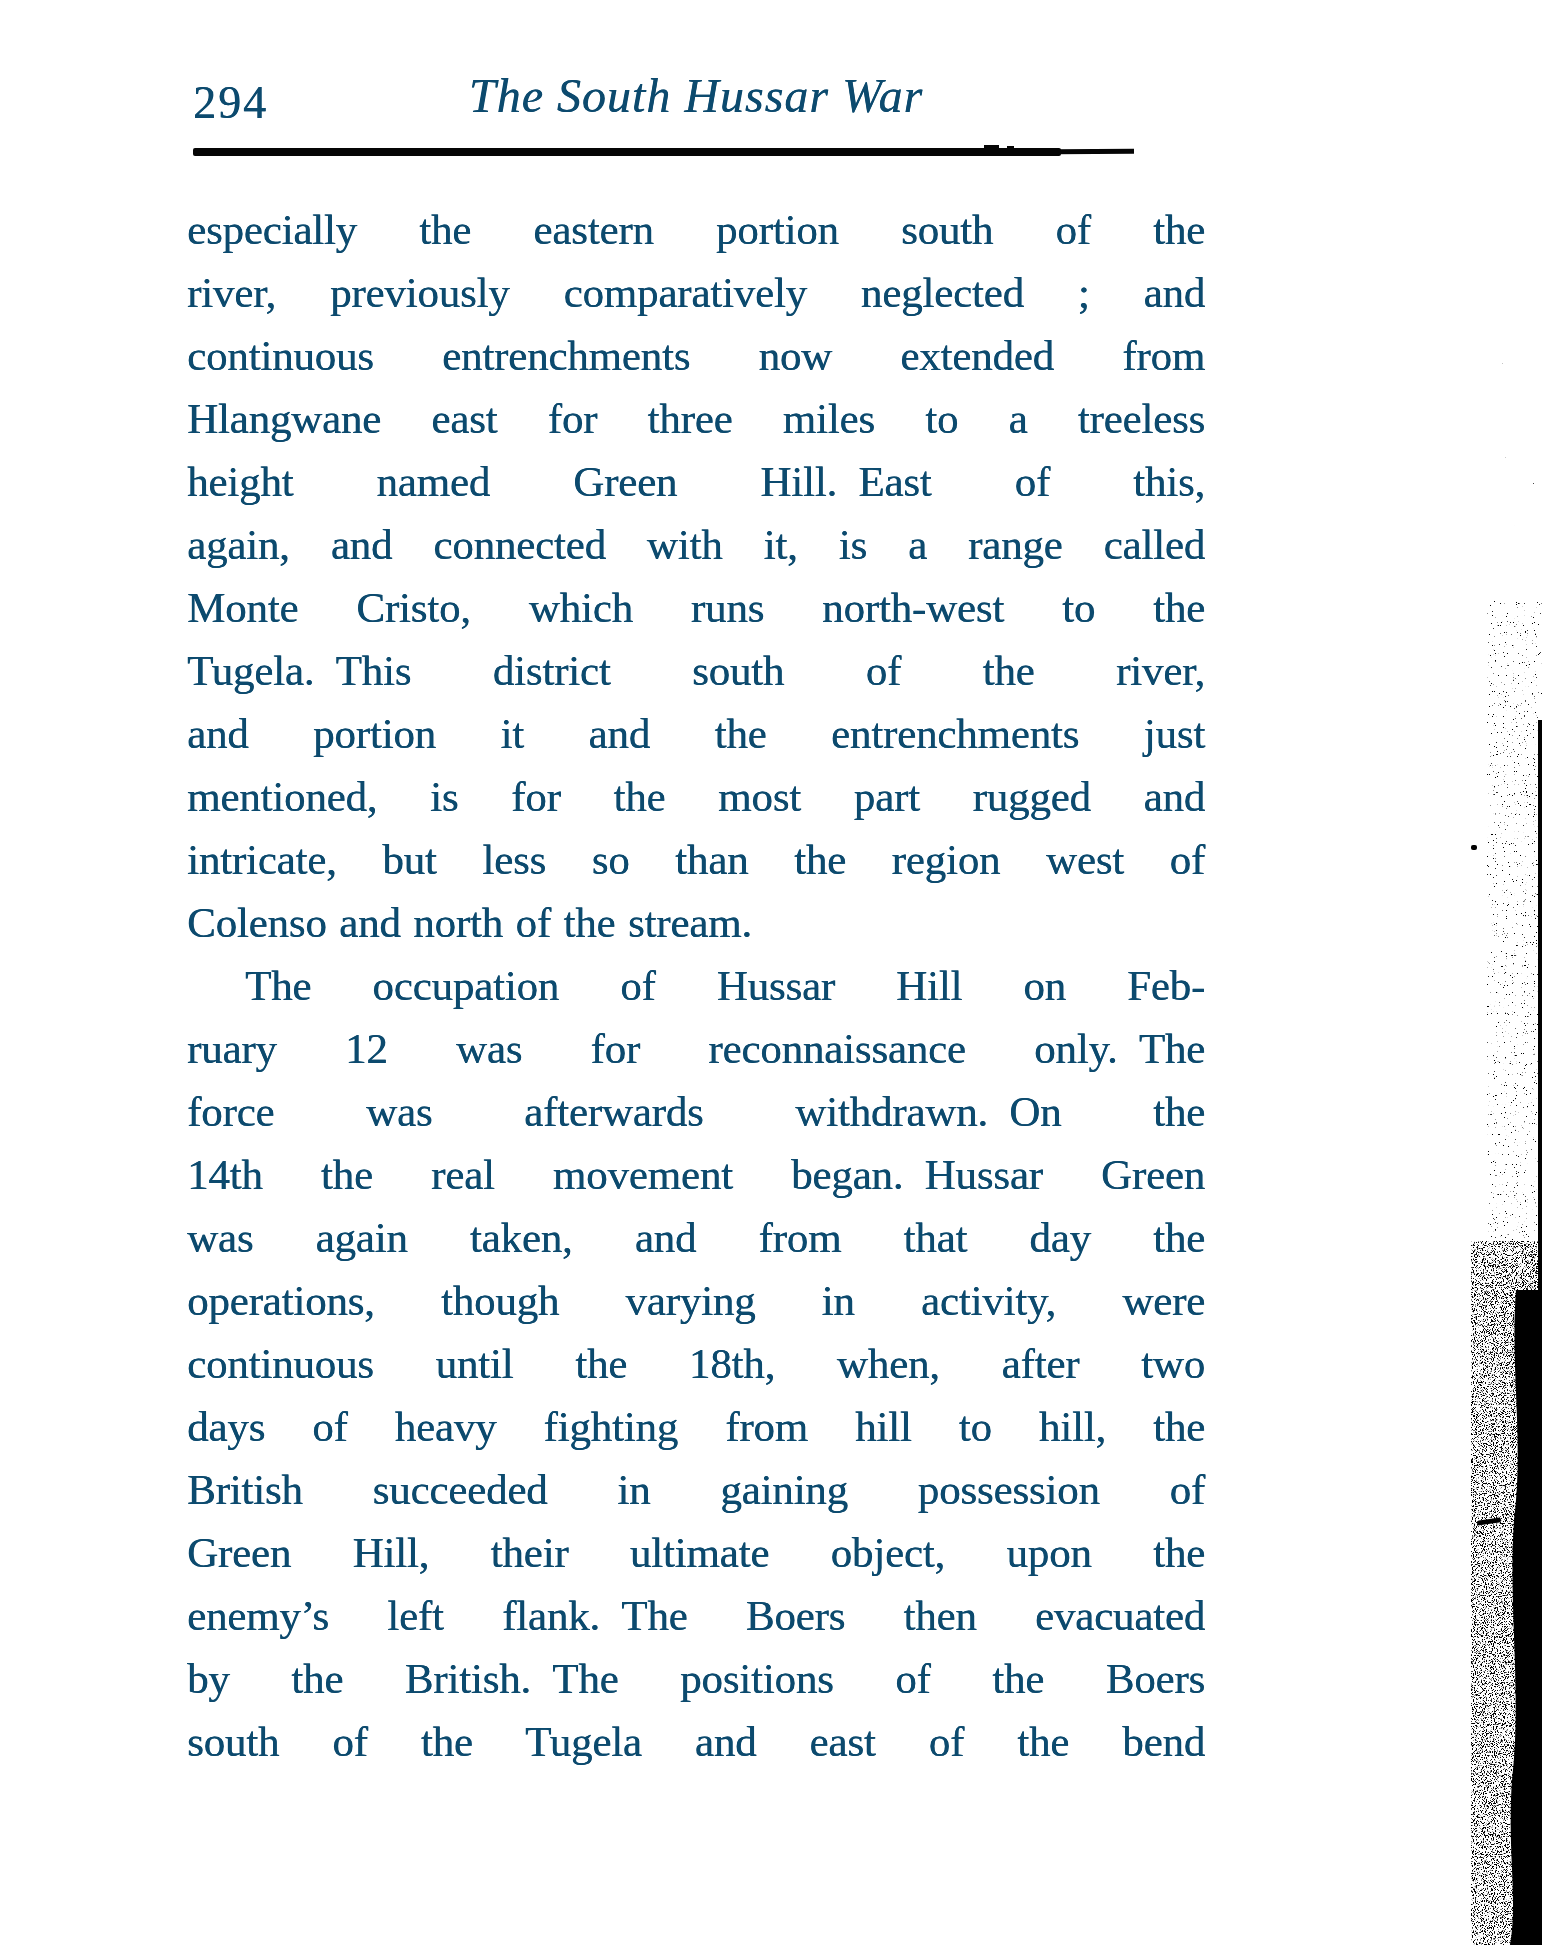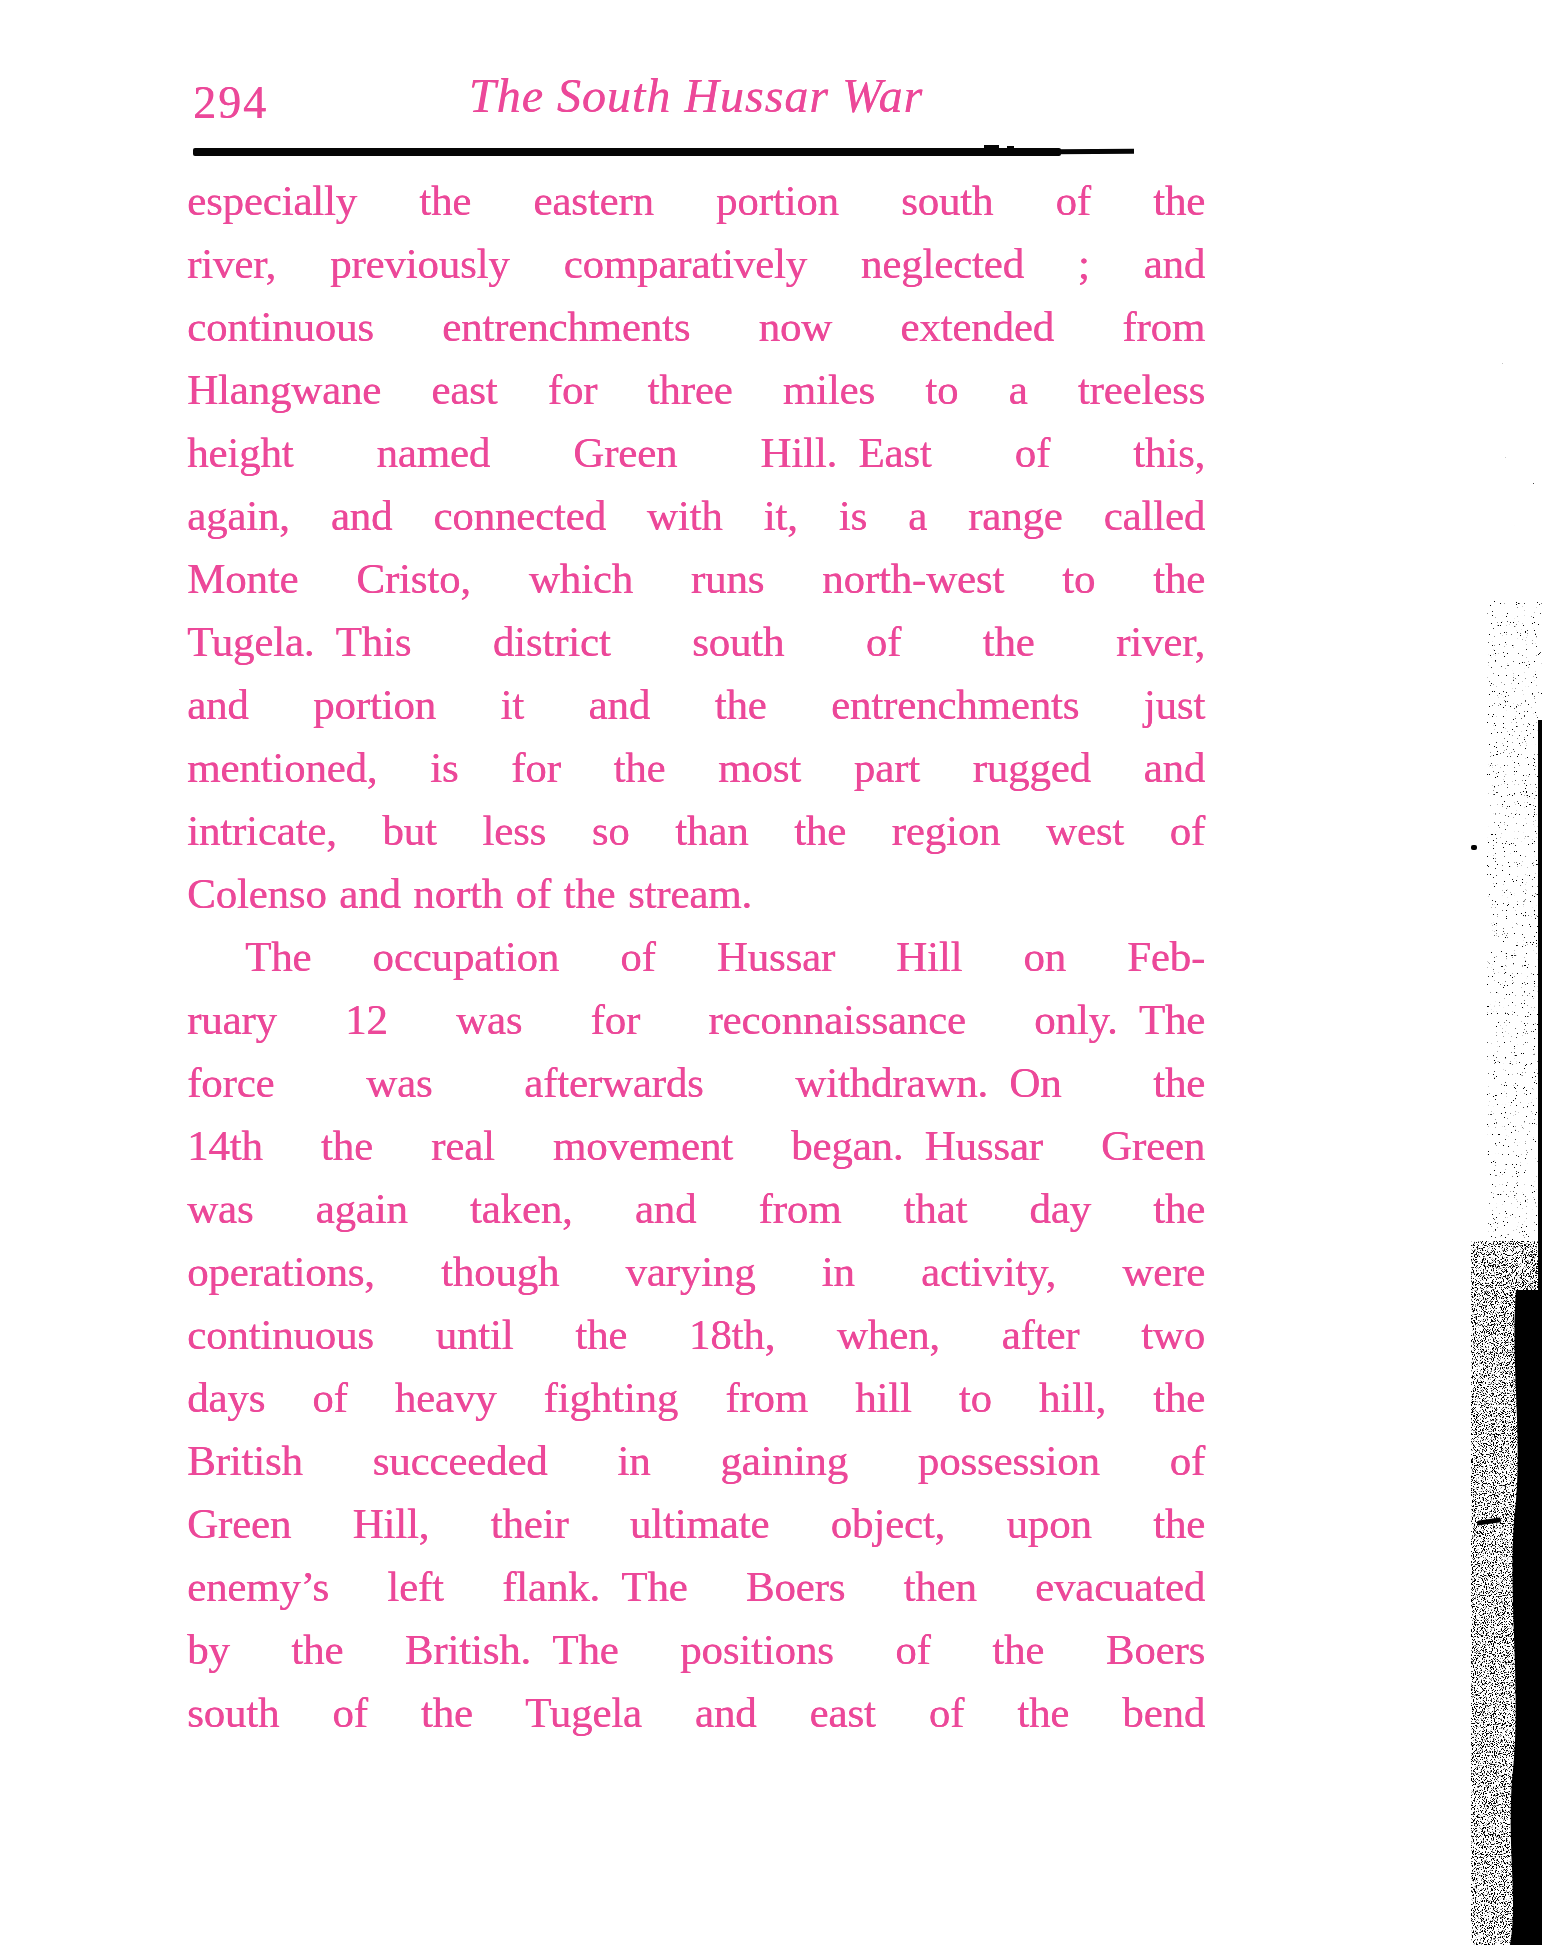--- a/index.html
+++ b/index.html
@@ -2,21 +2,21 @@
 <html><head>
 <meta charset="utf-8">
 <style>
   html,body{margin:0;padding:0;background:#e8e8e8;}
   .page{
     position:relative;
     width:1542px;height:1945px;
     background:#ffffff;
     overflow:hidden;
     font-family:"Liberation Serif","DejaVu Serif",serif;
-    color:#ec4899;
+    color:#0c4a6e;
   }
   .folio{
     position:absolute;left:193px;top:80px;
     font-size:46px;line-height:1;
     letter-spacing:2px;
     text-shadow:0.4px 0 0 currentColor;
   }
   .running-title{
     position:absolute;left:187px;top:72px;width:1018px;
     text-align:center;
@@ -29,21 +29,21 @@
     width:868px;height:8px;background:#050505;
     border-radius:2px;
   }
   .head-rule-tail{
     position:absolute;left:1056px;top:149px;
     width:78px;height:5px;background:#050505;
     transform:rotate(-0.3deg);
   }
   .rule-nick{position:absolute;background:#050505;}
   .text-block{
-    position:absolute;left:187px;top:169px;width:1018px;
+    position:absolute;left:187px;top:198px;width:1018px;
   }
   .line{
     height:63px;line-height:63px;
     font-size:43px;
     letter-spacing:-0.2px;
     word-spacing:2px;
     white-space:nowrap;
     text-shadow:0.4px 0 0 currentColor;
   }
   .j{

